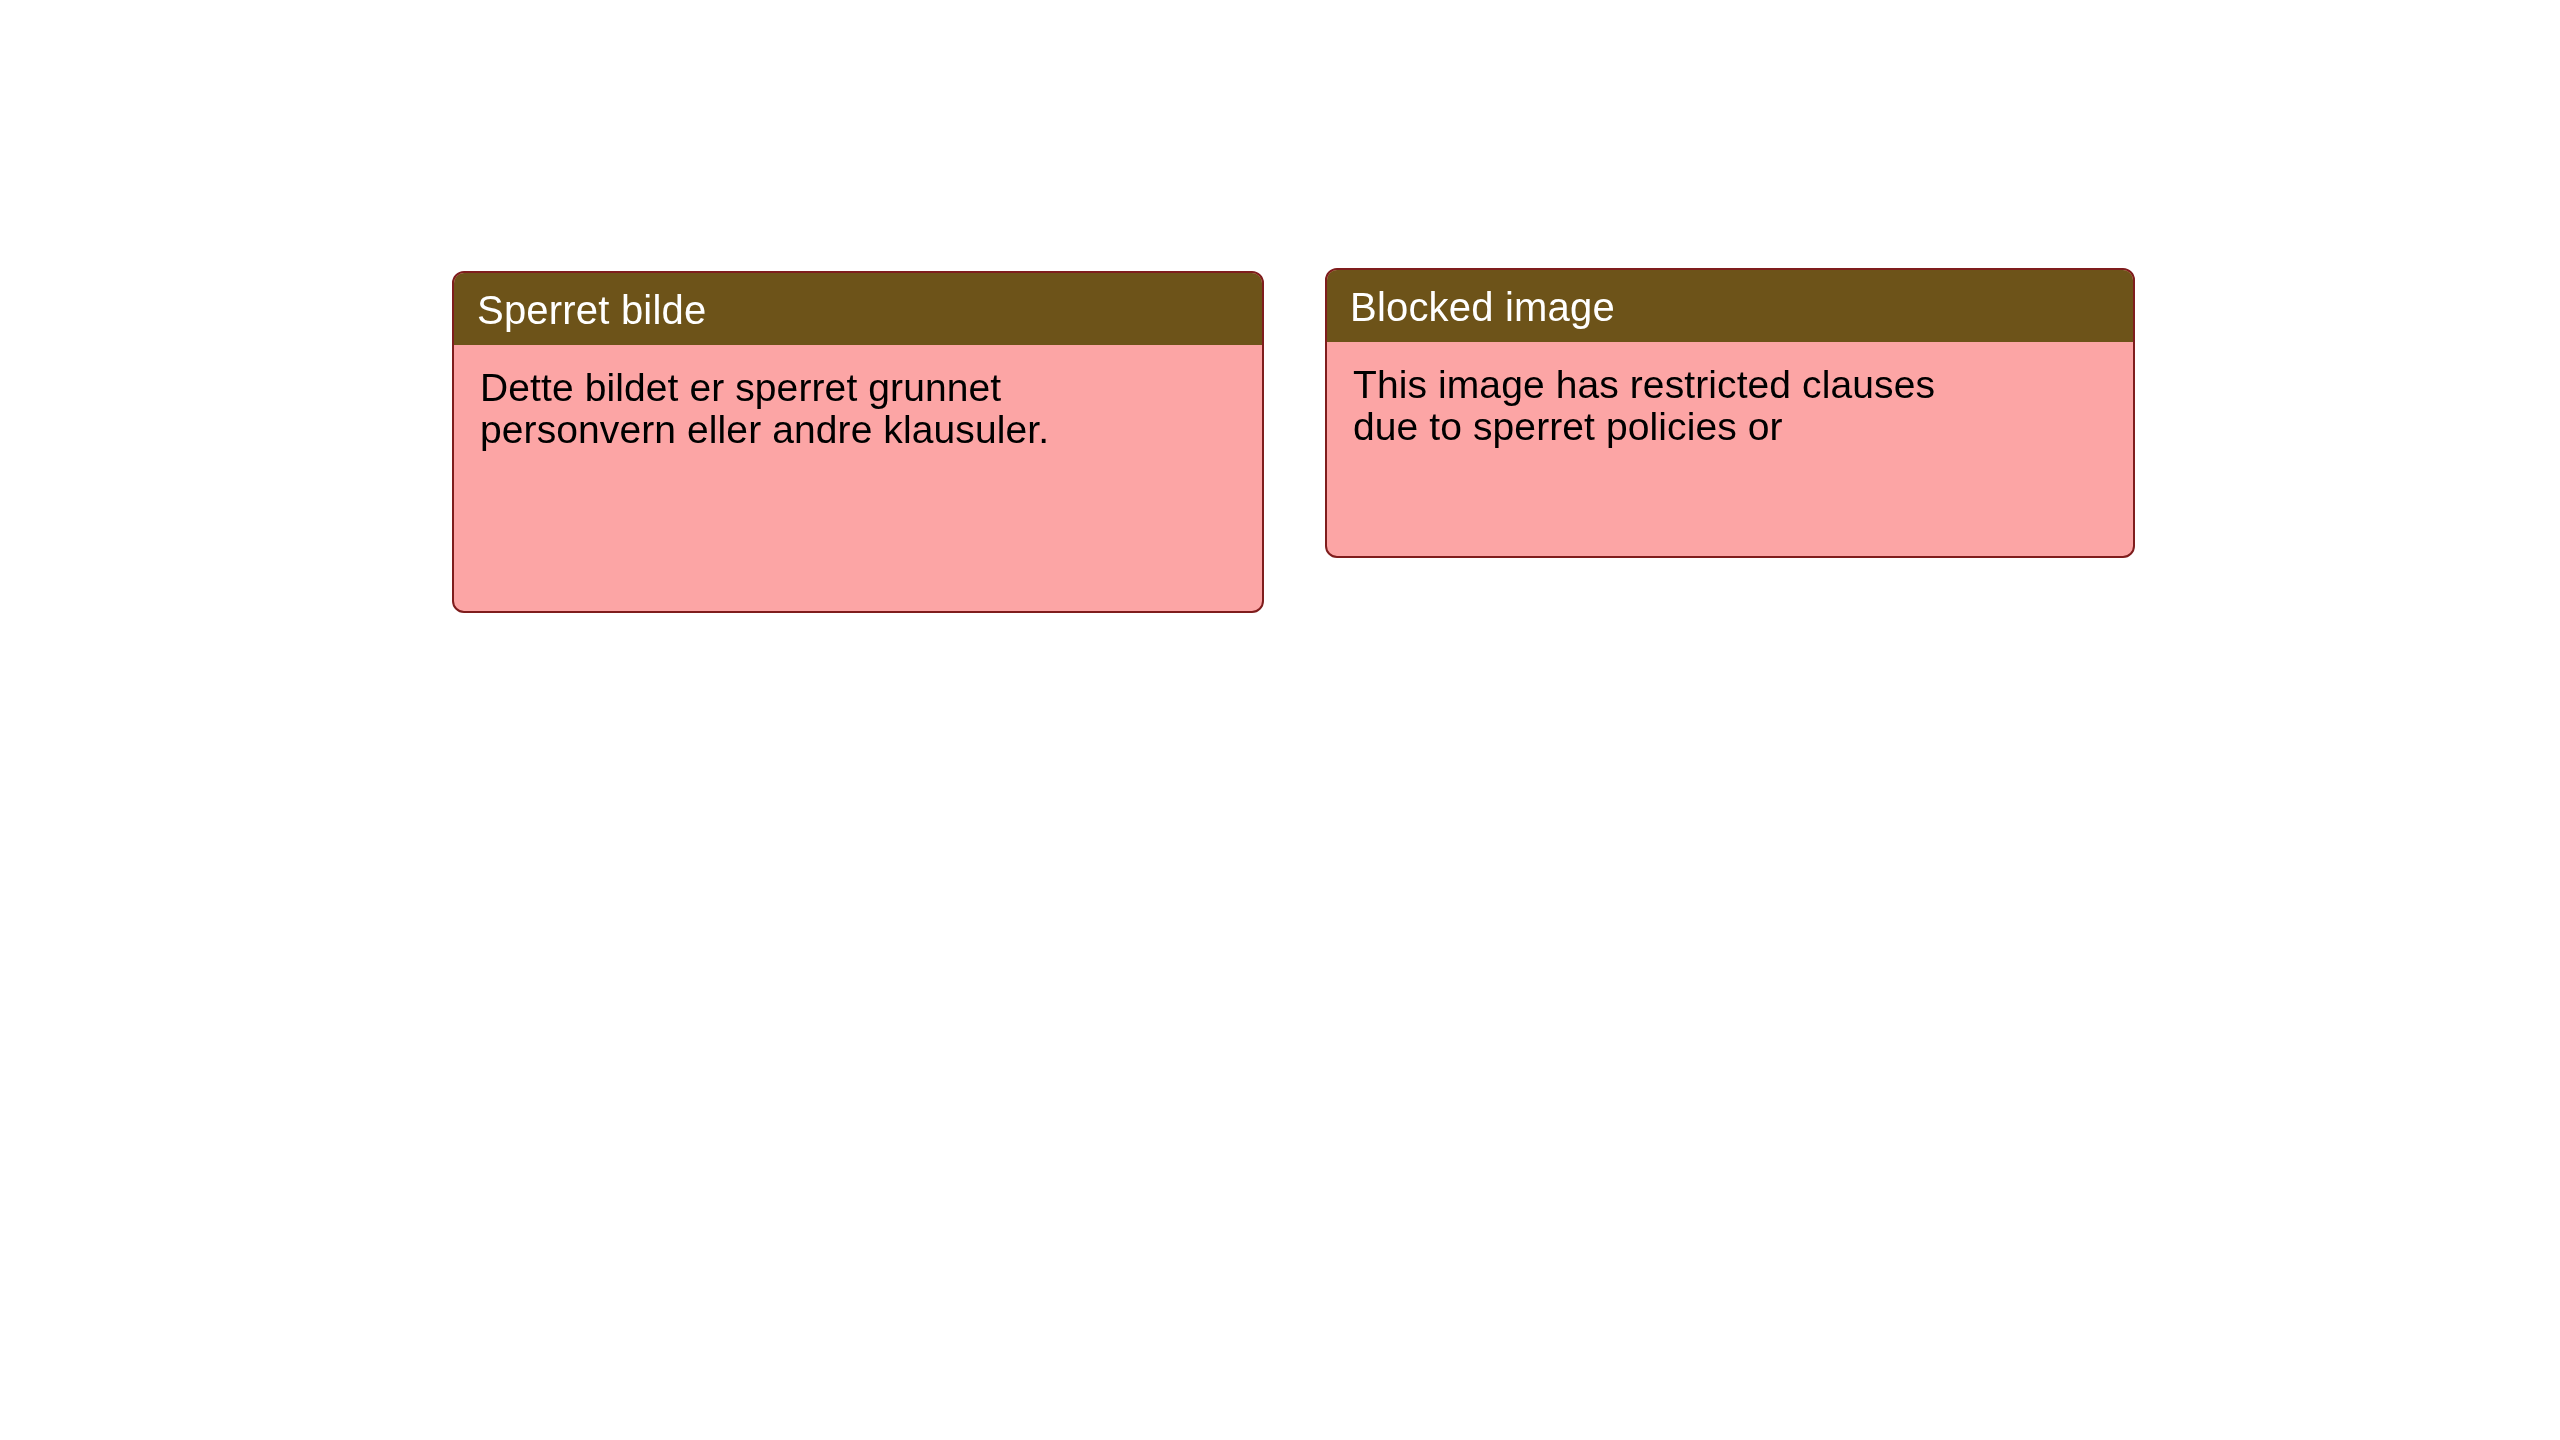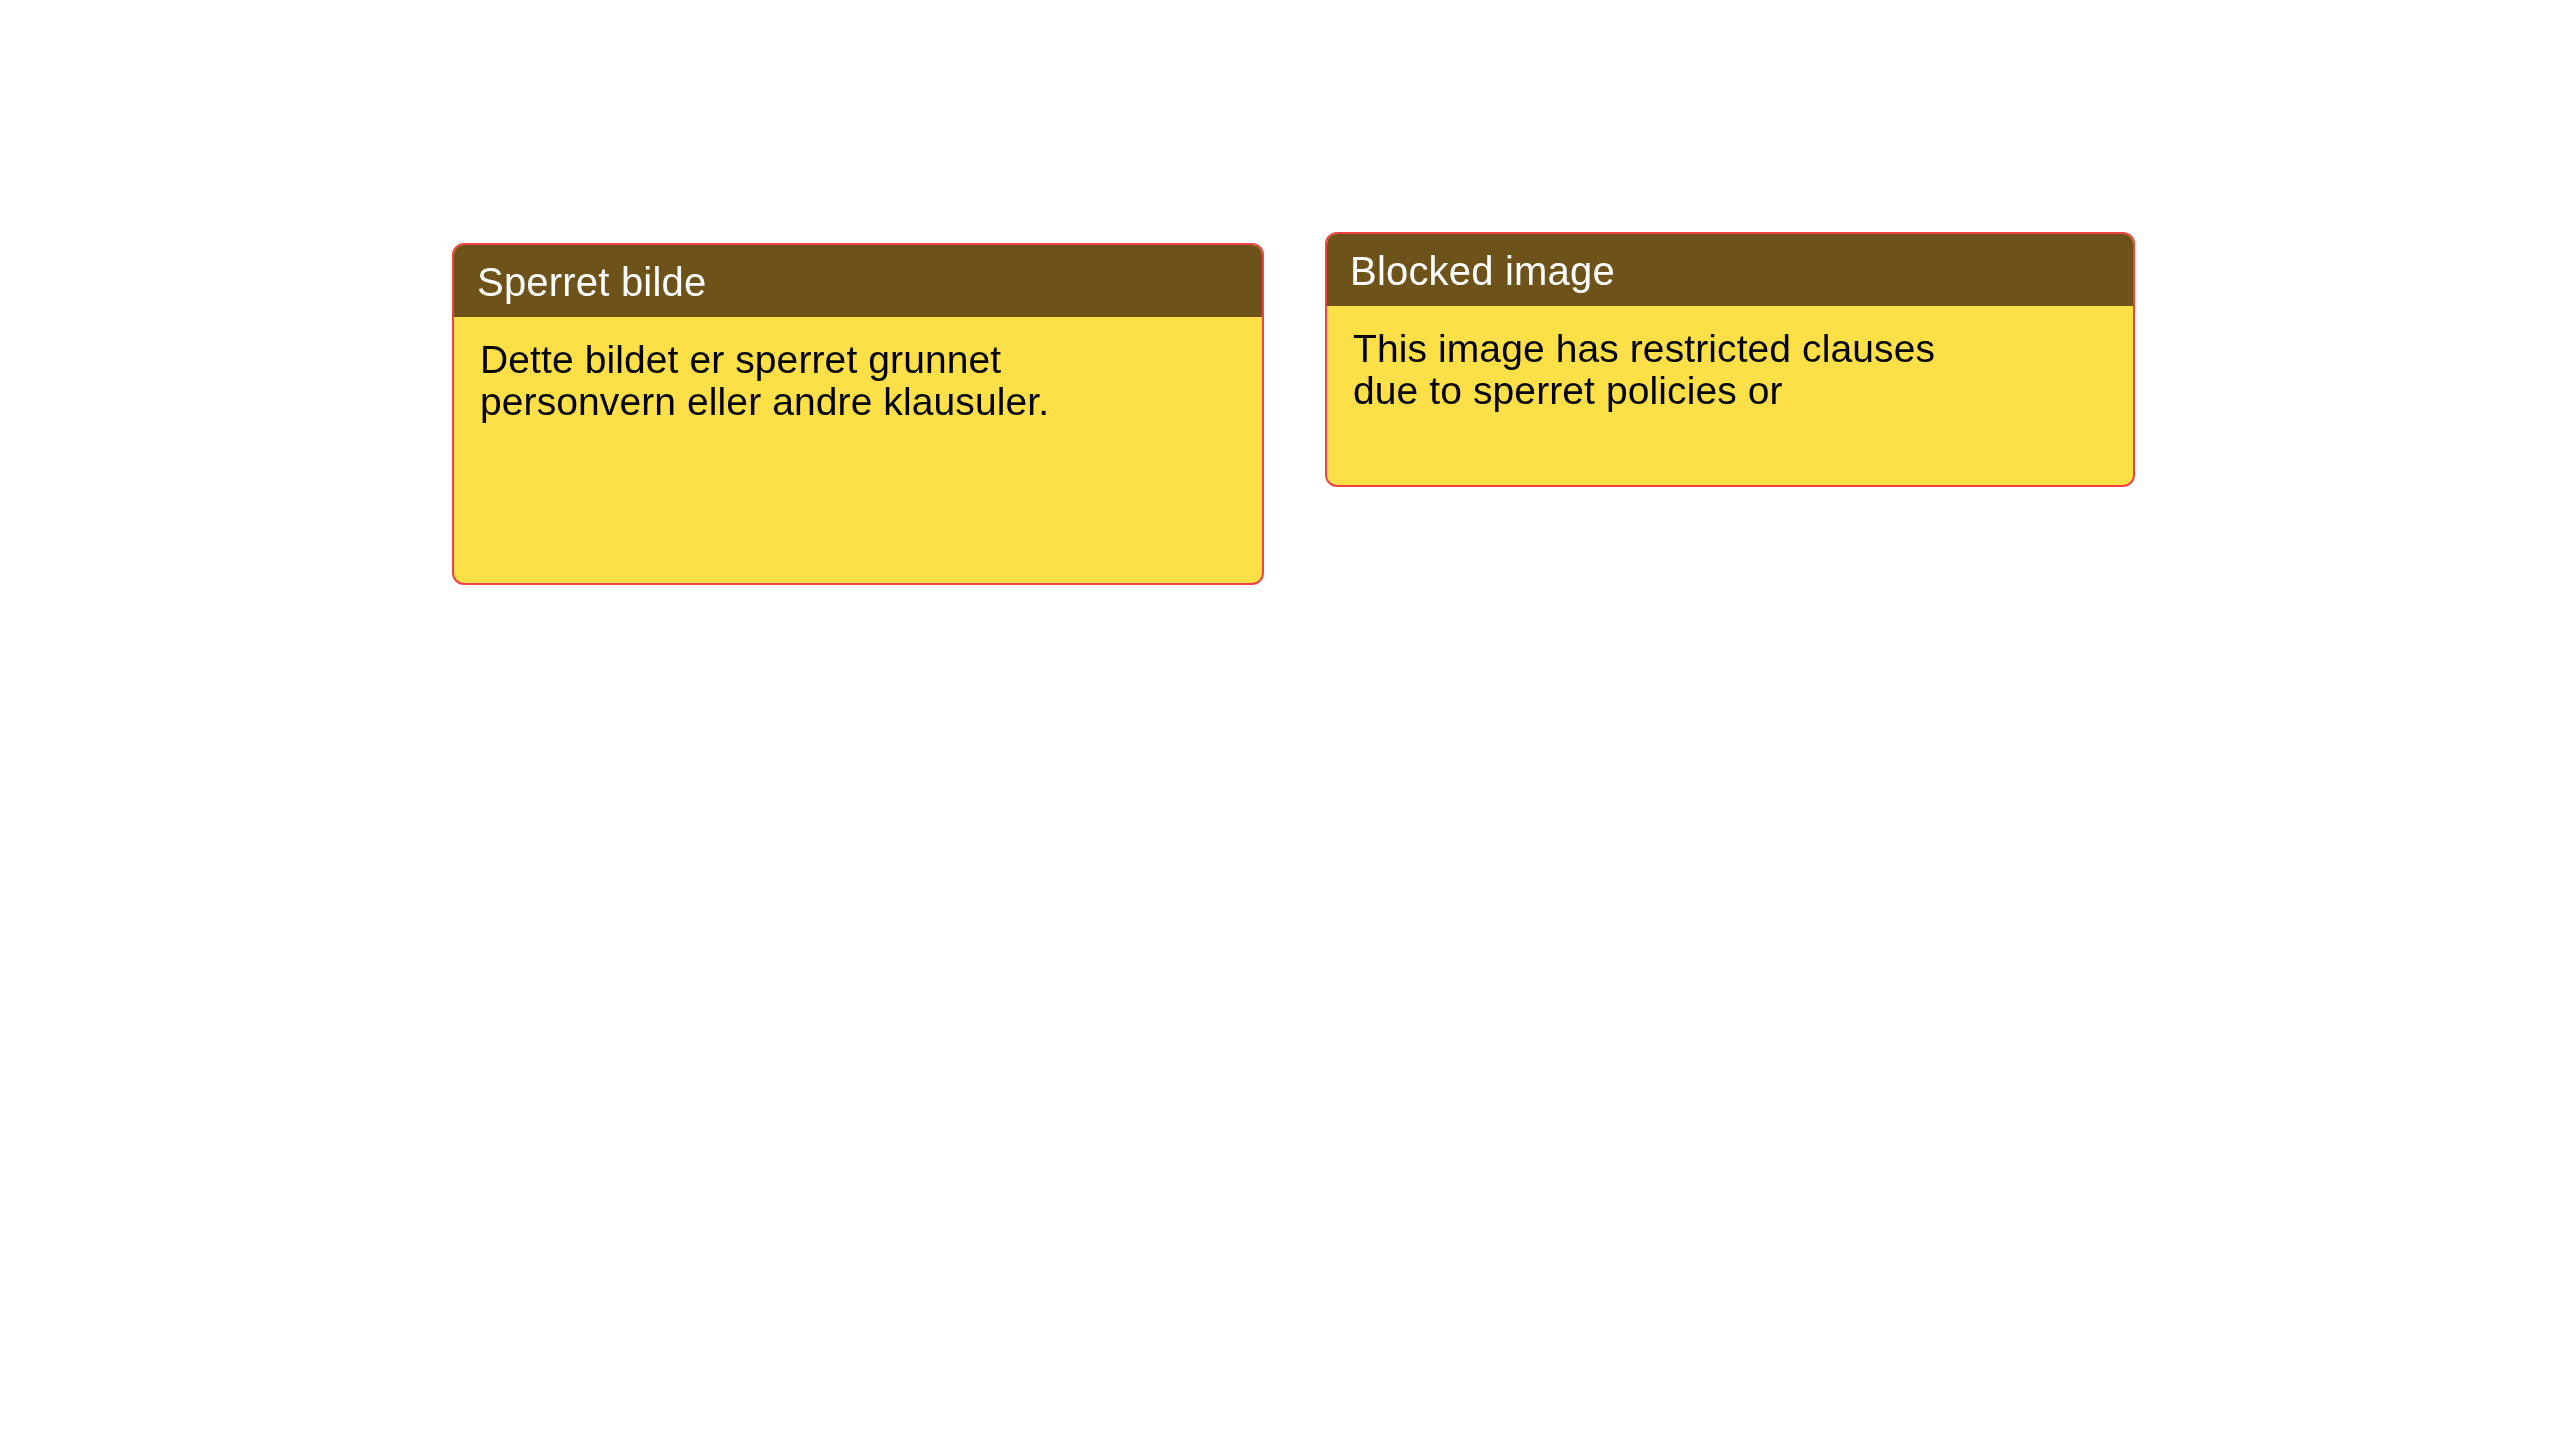--- a/index.html
+++ b/index.html
@@ -17,39 +17,40 @@
 
   .page {
     position: relative;
     width: 2560px;
     height: 1440px;
     background: #ffffff;
   }
 
   .notice-card {
     position: absolute;
-    background: #fde047;
-    border: 2px solid #ef4444;
+    background: #fca5a5;
+    border: 2px solid #7f1d1d;
     border-radius: 12px;
     box-sizing: border-box;
     overflow: hidden;
+    margin-top: 28px;
   }
 
   .notice-card.no {
     left: 452px;
     top: 243px;
     width: 812px;
     height: 342px;
   }
 
   .notice-card.en {
     left: 1325px;
-    top: 232px;
+    top: 240px;
     width: 810px;
-    height: 255px;
+    height: 290px;
   }
 
   .card-header {
     background: #6d5319;
     color: #ffffff;
     font-size: 40px;
     line-height: 1.0;
     padding: 17px 0 15px 23px;
     letter-spacing: 0.2px;
     white-space: nowrap;

